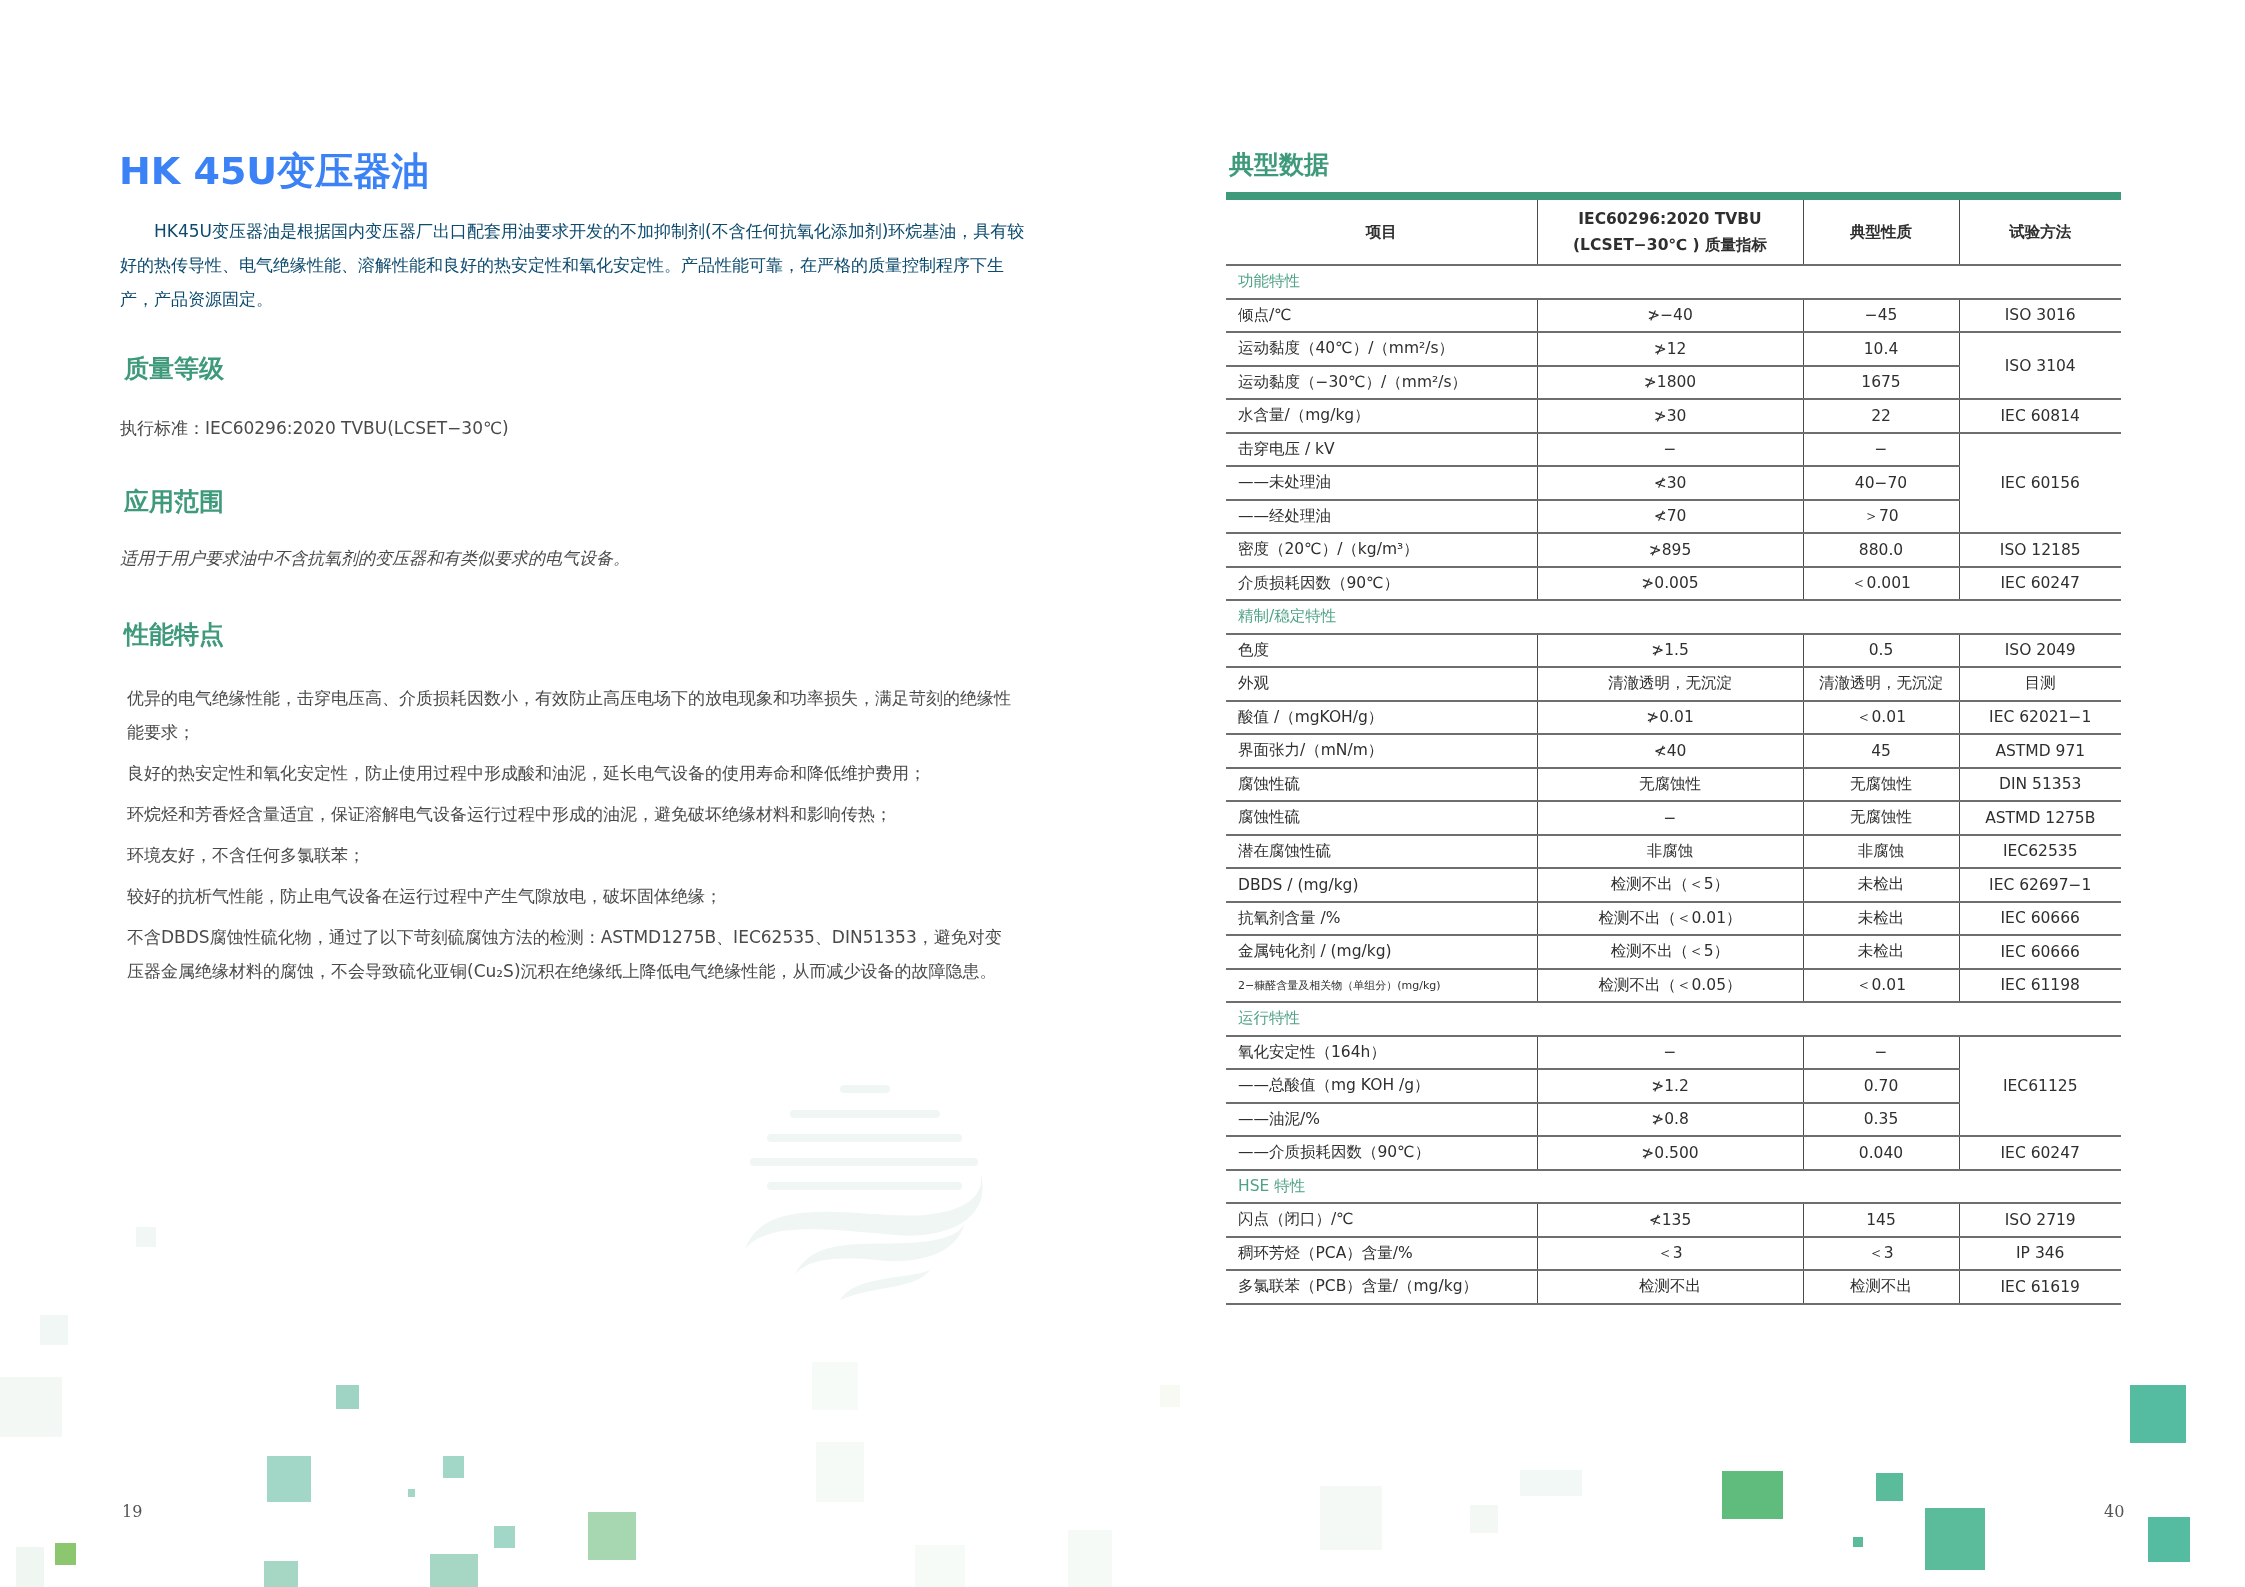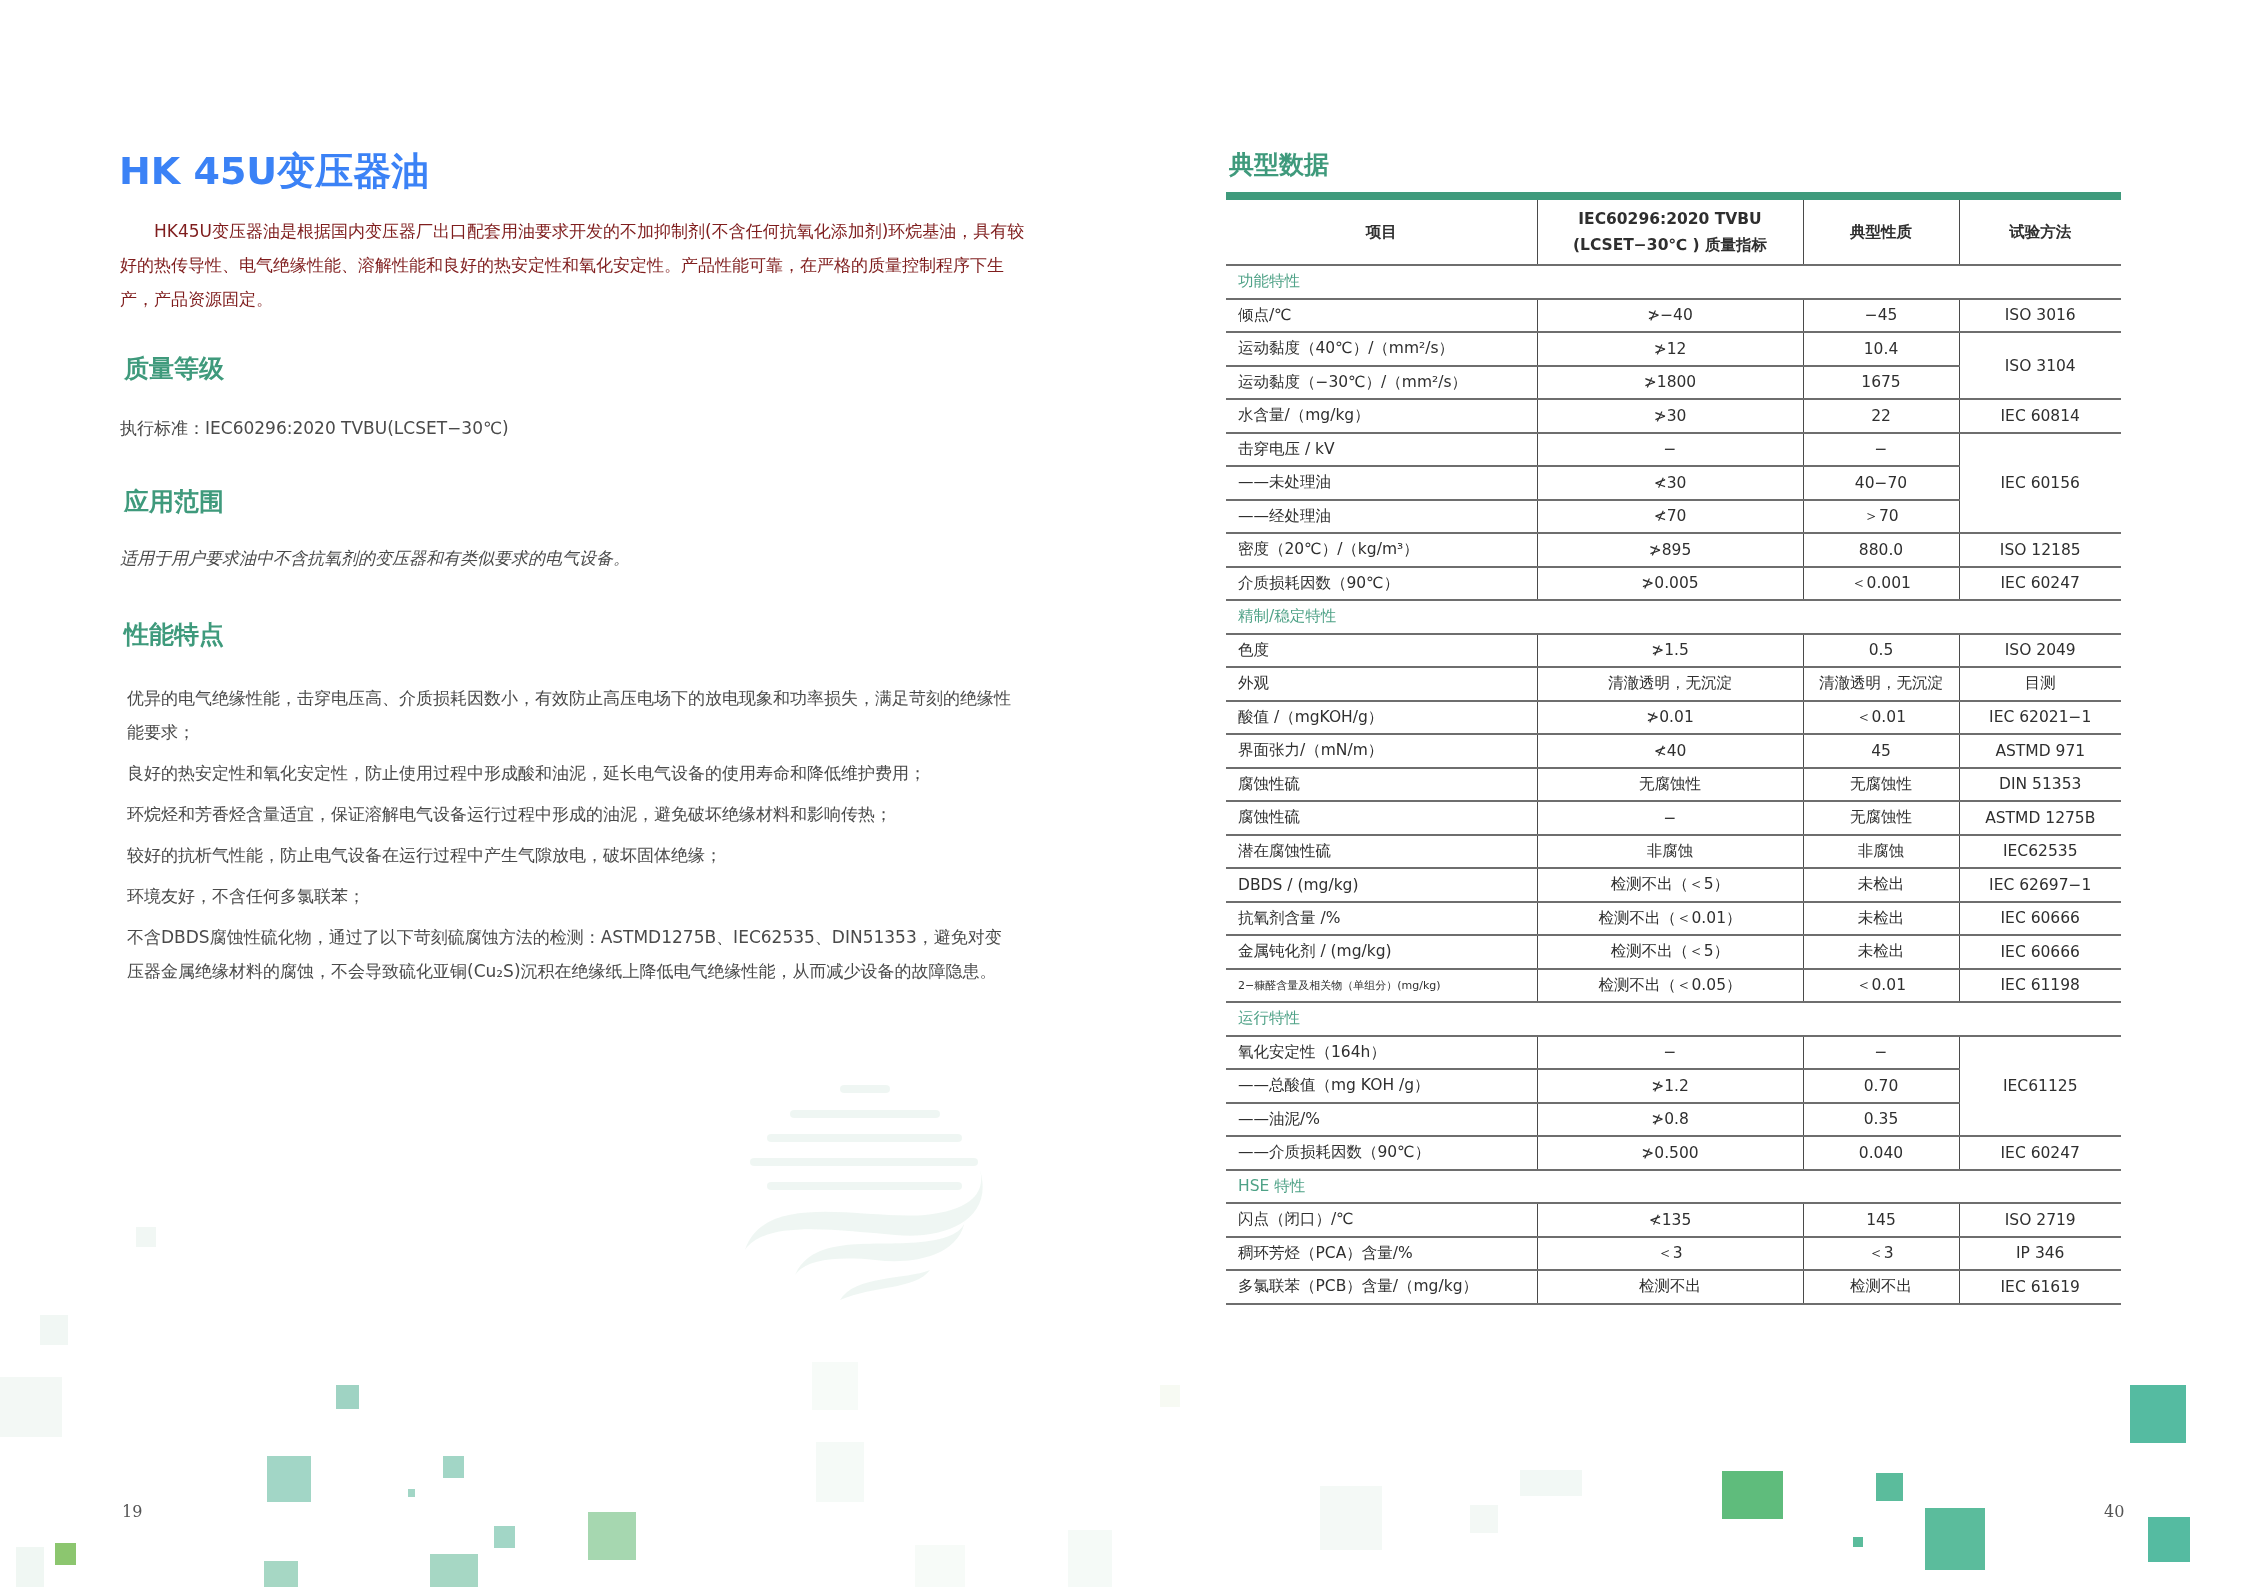--- a/index.html
+++ b/index.html
@@ -12,21 +12,21 @@
   .page { position:absolute; top:0; height:1587px; }
   .page-left { left:0; width:1122px; }
   .page-right { left:1122px; width:1123px; }
 
   .title {
     position:absolute; left:119px; top:146px;
     font-size:38px; font-weight:bold; color:#3b82f6; letter-spacing:0px;
   }
   .intro {
     position:absolute; left:120px; top:214px; width:905px;
-    font-size:17px; line-height:34px; color:#7f1d1d; text-indent:34px;
+    font-size:17px; line-height:34px; color:#0c4a6e; text-indent:34px;
   }
   .h2 {
     position:absolute; left:124px; font-size:25px; font-weight:bold; color:#3f9a7c;
   }
   .para {
     position:absolute; left:120px; width:905px;
     font-size:17px; line-height:34px; color:#4a4a4a;
   }
   .features { top:674px; }
   .features div { margin:7px; }
@@ -81,22 +81,22 @@
   <div class="para" style="top:411px;">执行标准：IEC60296:2020 TVBU(LCSET−30℃)</div>
 
   <div class="h2" style="top:485px;text-align:center;">应用范围</div>
   <div class="para" style="top:541px;font-style:italic;">适用于用户要求油中不含抗氧剂的变压器和有类似要求的电气设备。</div>
 
   <div class="h2" style="top:618px;">性能特点</div>
   <div class="para features">
     <div>优异的电气绝缘性能，击穿电压高、介质损耗因数小，有效防止高压电场下的放电现象和功率损失，满足苛刻的绝缘性能要求；</div>
     <div>良好的热安定性和氧化安定性，防止使用过程中形成酸和油泥，延长电气设备的使用寿命和降低维护费用；</div>
     <div>环烷烃和芳香烃含量适宜，保证溶解电气设备运行过程中形成的油泥，避免破坏绝缘材料和影响传热；</div>
+    <div>环境友好，不含任何多氯联苯；</div>
     <div>较好的抗析气性能，防止电气设备在运行过程中产生气隙放电，破坏固体绝缘；</div>
-    <div>环境友好，不含任何多氯联苯；</div>
     <div>不含DBDS腐蚀性硫化物，通过了以下苛刻硫腐蚀方法的检测：ASTMD1275B、IEC62535、DIN51353，避免对变压器金属绝缘材料的腐蚀，不会导致硫化亚铜(Cu₂S)沉积在绝缘纸上降低电气绝缘性能，从而减少设备的故障隐患。</div>
   </div>
 
   <svg class="logo" viewBox="0 0 250 230">
     <g fill="#eef6f2">
       <rect x="95" y="15" width="50" height="8" rx="4"></rect>
       <rect x="45" y="40" width="150" height="8" rx="4"></rect>
       <rect x="22" y="64" width="195" height="8" rx="4"></rect>
       <rect x="5" y="88" width="228" height="8" rx="4"></rect>
       <rect x="22" y="112" width="195" height="8" rx="4"></rect>

